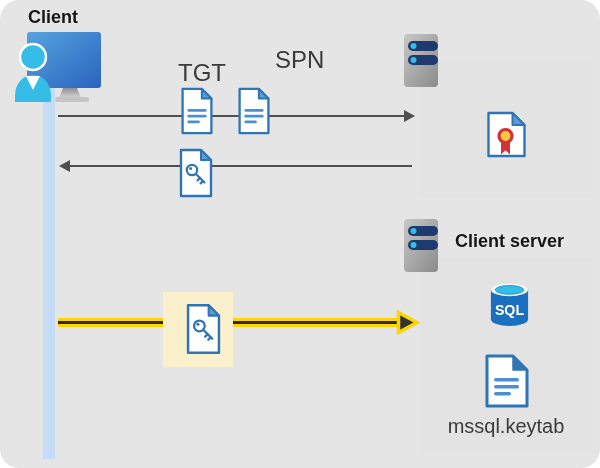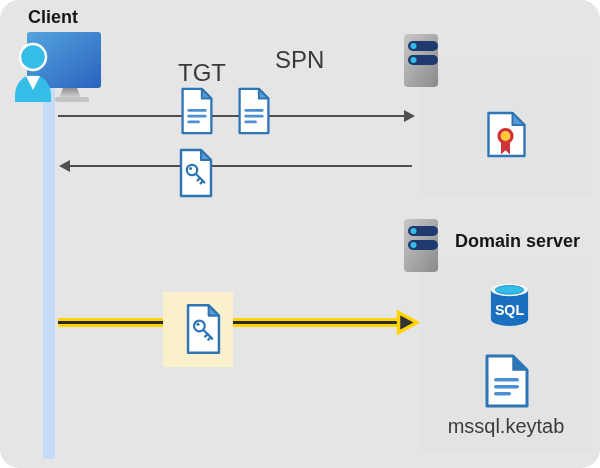--- a/index.html
+++ b/index.html
@@ -115,21 +115,21 @@
           <stop offset="1" stop-color="#8a8a8a"></stop>
       </linearGradient>
     </defs>
     <rect x="2" y="2" width="34" height="53" rx="4" fill="url(#gsv2)"></rect>
     <rect x="6" y="9" width="30" height="10" rx="5" fill="#1e3a6e"></rect>
     <rect x="6" y="23" width="30" height="10" rx="5" fill="#1e3a6e"></rect>
     <circle cx="11.5" cy="14" r="3" fill="#35bde8"></circle>
     <circle cx="11.5" cy="28" r="3" fill="#35bde8"></circle>
   </svg>
 
-  <div class="abs title" style="left:455px; top:230px;">Domain server</div>
+  <div class="abs title" style="left:455px; top:230px;">Client server</div>
 
   <div class="abs yellow-shaft" style="left:58px; top:318px; width:344px;">
     <div class="yellow-core"></div>
   </div>
   <svg class="abs" style="left:396px; top:310px;" width="24" height="25" viewBox="0 0 24 25">
     <polygon points="2.5,2.5 21,12.5 2.5,22.5" fill="#333333" stroke="#ffd400" stroke-width="3.5" stroke-linejoin="miter"></polygon>
   </svg>
 
   <div class="abs highlight" style="left:163px; top:292px; width:70px; height:75px;"></div>
   <svg class="abs" style="left:186px; top:303px;" width="35" height="52" viewBox="0 0 34 50">

